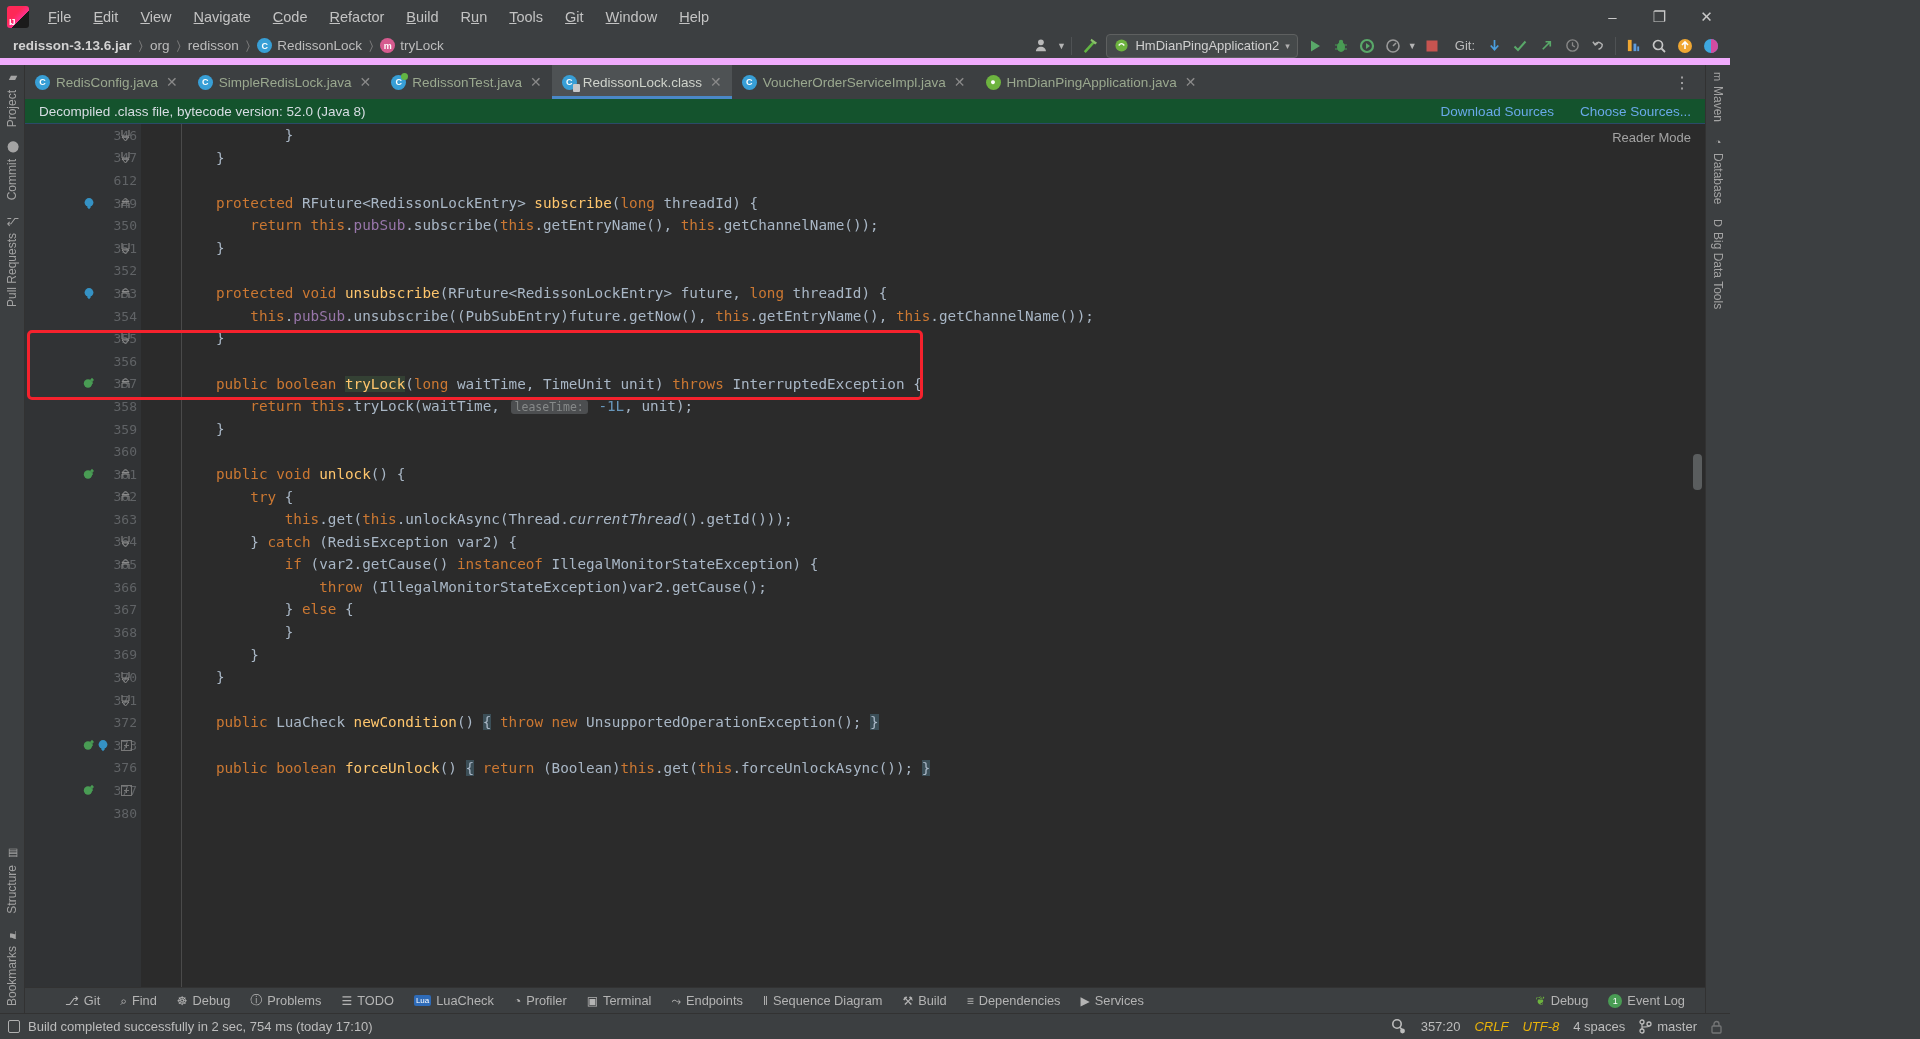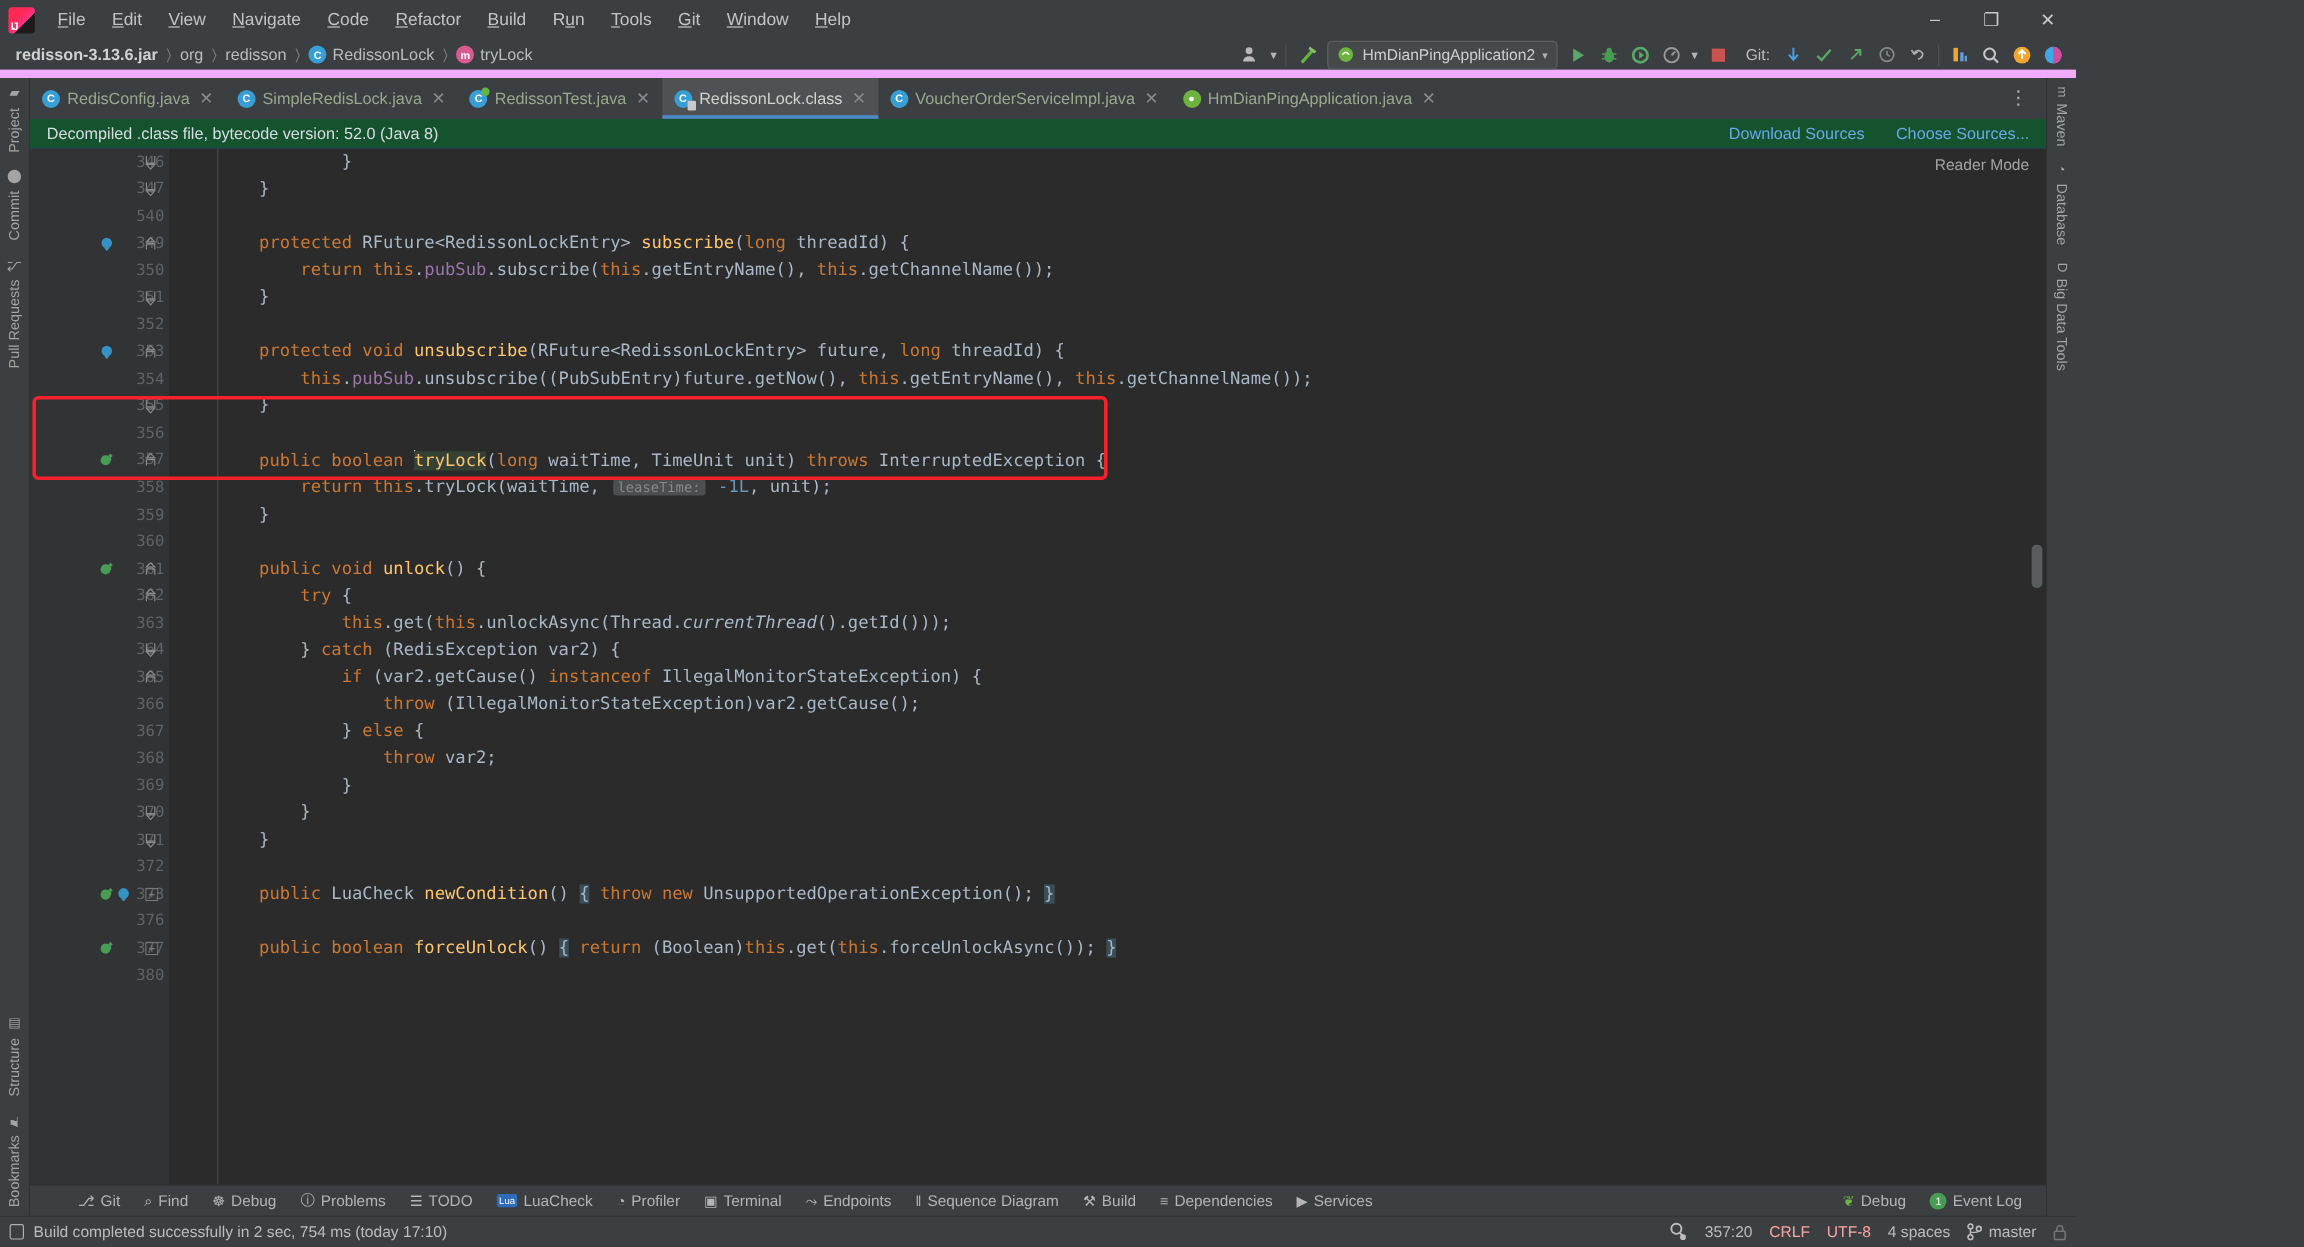--- a/index.html
+++ b/index.html
@@ -192,21 +192,21 @@
   .btw .bic { font-size:12px; display:inline-flex; align-items:center; }
   .bottombar .bright { margin-left:auto; display:flex; align-items:center; padding-right:10px; }
 
   
   .statusbar {
     height: 26px; flex: 0 0 26px; background:#3c3f41; display:flex; align-items:center;
     padding: 0 8px; font-size:13px; color:#bcbcbc; border-top:1px solid #323232;
   }
   .statusbar .sright { margin-left:auto; display:flex; align-items:center; gap:14px; }
   .sitem { color:#bcbcbc; }
-  .sitem.dim { color:#fca5a5; }
+  .sitem.dim { color:#eab308;font-style:italic; }
 
   .sq-icon { display:inline-block; width:12px; height:13px; border:1.5px solid #b0b0b0; border-radius:2px; }
 
   
   svg { display:block; }
 </style>
 </head>
 <body>
 
 <div class="app">
@@ -459,21 +459,21 @@
             <div class="gline">
               <span>347</span>
               <span class="gmark fold">
                 <svg width="9" height="13" viewBox="0 0 9 13">
                   <path d="M1 1 v6 h7 v-6" stroke="#8a8a8a" fill="none"></path>
                   <path d="M4.5 12 L8 8 H1 Z" fill="none" stroke="#8a8a8a"></path>
                 </svg>
               </span>
             </div>
             <div class="gline">
-              <span>540</span>
+              <span>612</span>
             </div>
             <div class="gline">
               <span>349</span>
               <span class="gmark" style="left: 58px;">
                 <svg width="13" height="13" viewBox="0 0 13 13">
                   <circle cx="6" cy="5.5" r="4.4" fill="#3592c4"></circle>
                   <path d="M6 6 L6 11 M4.5 9.5 L6 11.3 L7.5 9.5" stroke="#3592c4" stroke-width="1.3" fill="none"></path>
                 </svg>
               </span>
               <span class="gmark fold">
@@ -689,21 +689,20 @@
             <div class="cline">            <span class="kw">return </span><span class="kw">this</span><span class="typ">.tryLock(waitTime, </span><span class="hintbox">leaseTime:</span> <span class="num">-1L</span><span class="typ">, unit);</span></div>
             <div class="cline">        <span class="typ">}</span></div>
             <div class="cline"></div>
             <div class="cline">        <span class="kw">public </span><span class="kw">void </span><span class="mth">unlock</span><span class="typ">() {</span></div>
             <div class="cline">            <span class="kw">try</span><span class="typ"> {</span></div>
             <div class="cline">                <span class="kw">this</span><span class="typ">.get(</span><span class="kw">this</span><span class="typ">.unlockAsync(Thread.</span><span class="stat">currentThread</span><span class="typ">().getId()));</span></div>
             <div class="cline">            <span class="typ">} </span><span class="kw">catch</span><span class="typ"> (RedisException var2) {</span></div>
             <div class="cline">                <span class="kw">if</span><span class="typ"> (var2.getCause() </span><span class="kw">instanceof</span><span class="typ"> IllegalMonitorStateException) {</span></div>
             <div class="cline">                    <span class="kw">throw</span><span class="typ"> (IllegalMonitorStateException)var2.getCause();</span></div>
             <div class="cline">                <span class="typ">} </span><span class="kw">else</span><span class="typ"> {</span></div>
-            <div class="cline">                    <span class="kw">throw</span><span class="typ"> var2;</span></div>
             <div class="cline">                <span class="typ">}</span></div>
             <div class="cline">            <span class="typ">}</span></div>
             <div class="cline">        <span class="typ">}</span></div>
             <div class="cline"></div>
             <div class="cline">        <span class="kw">public </span><span class="typ">LuaCheck </span><span class="mth">newCondition</span><span class="typ">() </span><span class="bracehl">{</span><span class="typ"> </span><span class="kw">throw new </span><span class="typ">UnsupportedOperationException(); </span><span class="bracehl">}</span></div>
             <div class="cline"></div>
             <div class="cline">        <span class="kw">public </span><span class="kw">boolean </span><span class="mth">forceUnlock</span><span class="typ">() </span><span class="bracehl">{</span><span class="typ"> </span><span class="kw">return </span><span class="typ">(Boolean)</span><span class="kw">this</span><span class="typ">.get(</span><span class="kw">this</span><span class="typ">.forceUnlockAsync()); </span><span class="bracehl">}</span></div>
             <div class="cline"></div>
             <div class="vguide" style="left: 40px; top: 0px; bottom: 0px;"></div>
           </div>

